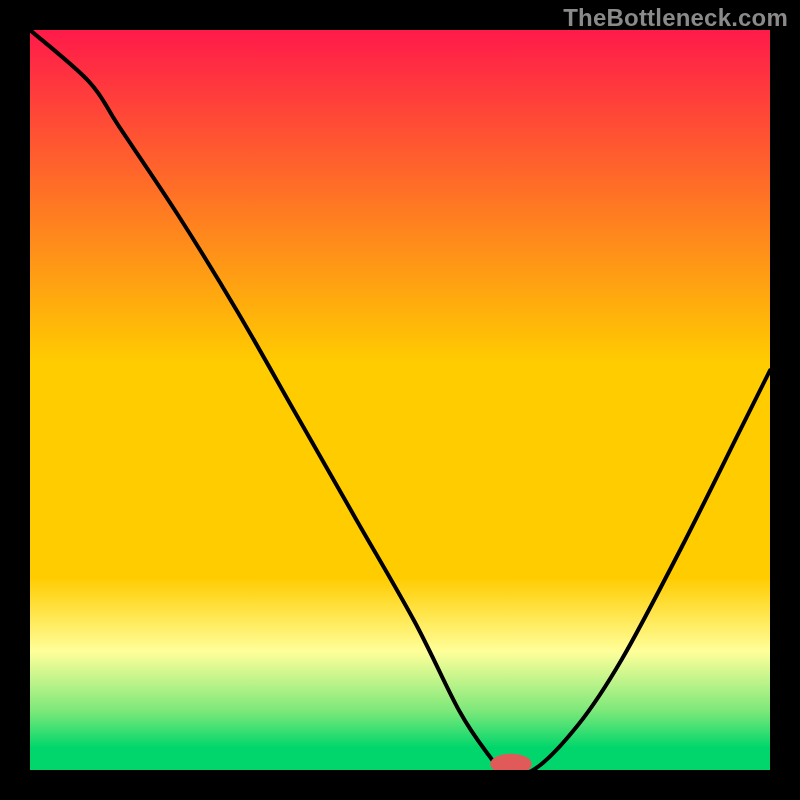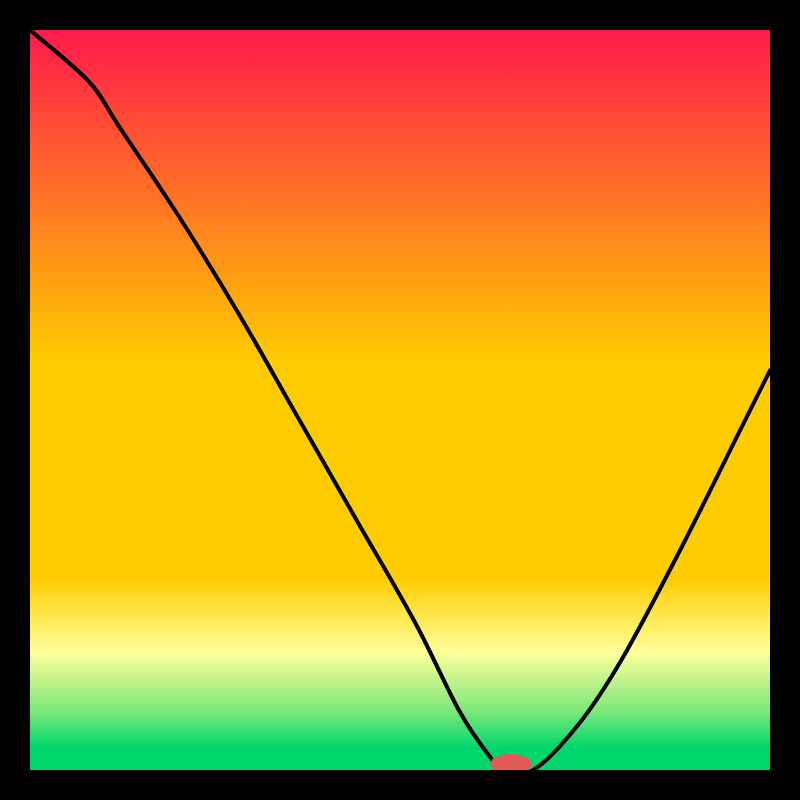--- a/index.html
+++ b/index.html
@@ -37,20 +37,21 @@
     letter-spacing: 0.2px;
   }
   svg {
     display: block;
   }
 </style>
 </head>
 <body>
 
 <div class="frame">
+  <div class="watermark">TheBottleneck.com</div>
   <div class="plot">
     <svg id="chart-svg" width="740" height="740" viewBox="0 0 740 740">
       <defs>
         <linearGradient id="bg-grad" x1="0" y1="0" x2="0" y2="1">
             <stop offset="0%" stop-color="#ff1a4a"></stop>
             <stop offset="45%" stop-color="#ffcc00"></stop>
             <stop offset="74%" stop-color="#ffcc00"></stop>
             <stop offset="84%" stop-color="#ffff9a"></stop>
             <stop offset="92%" stop-color="#7de87a"></stop>
             <stop offset="97%" stop-color="#00d66b"></stop>

